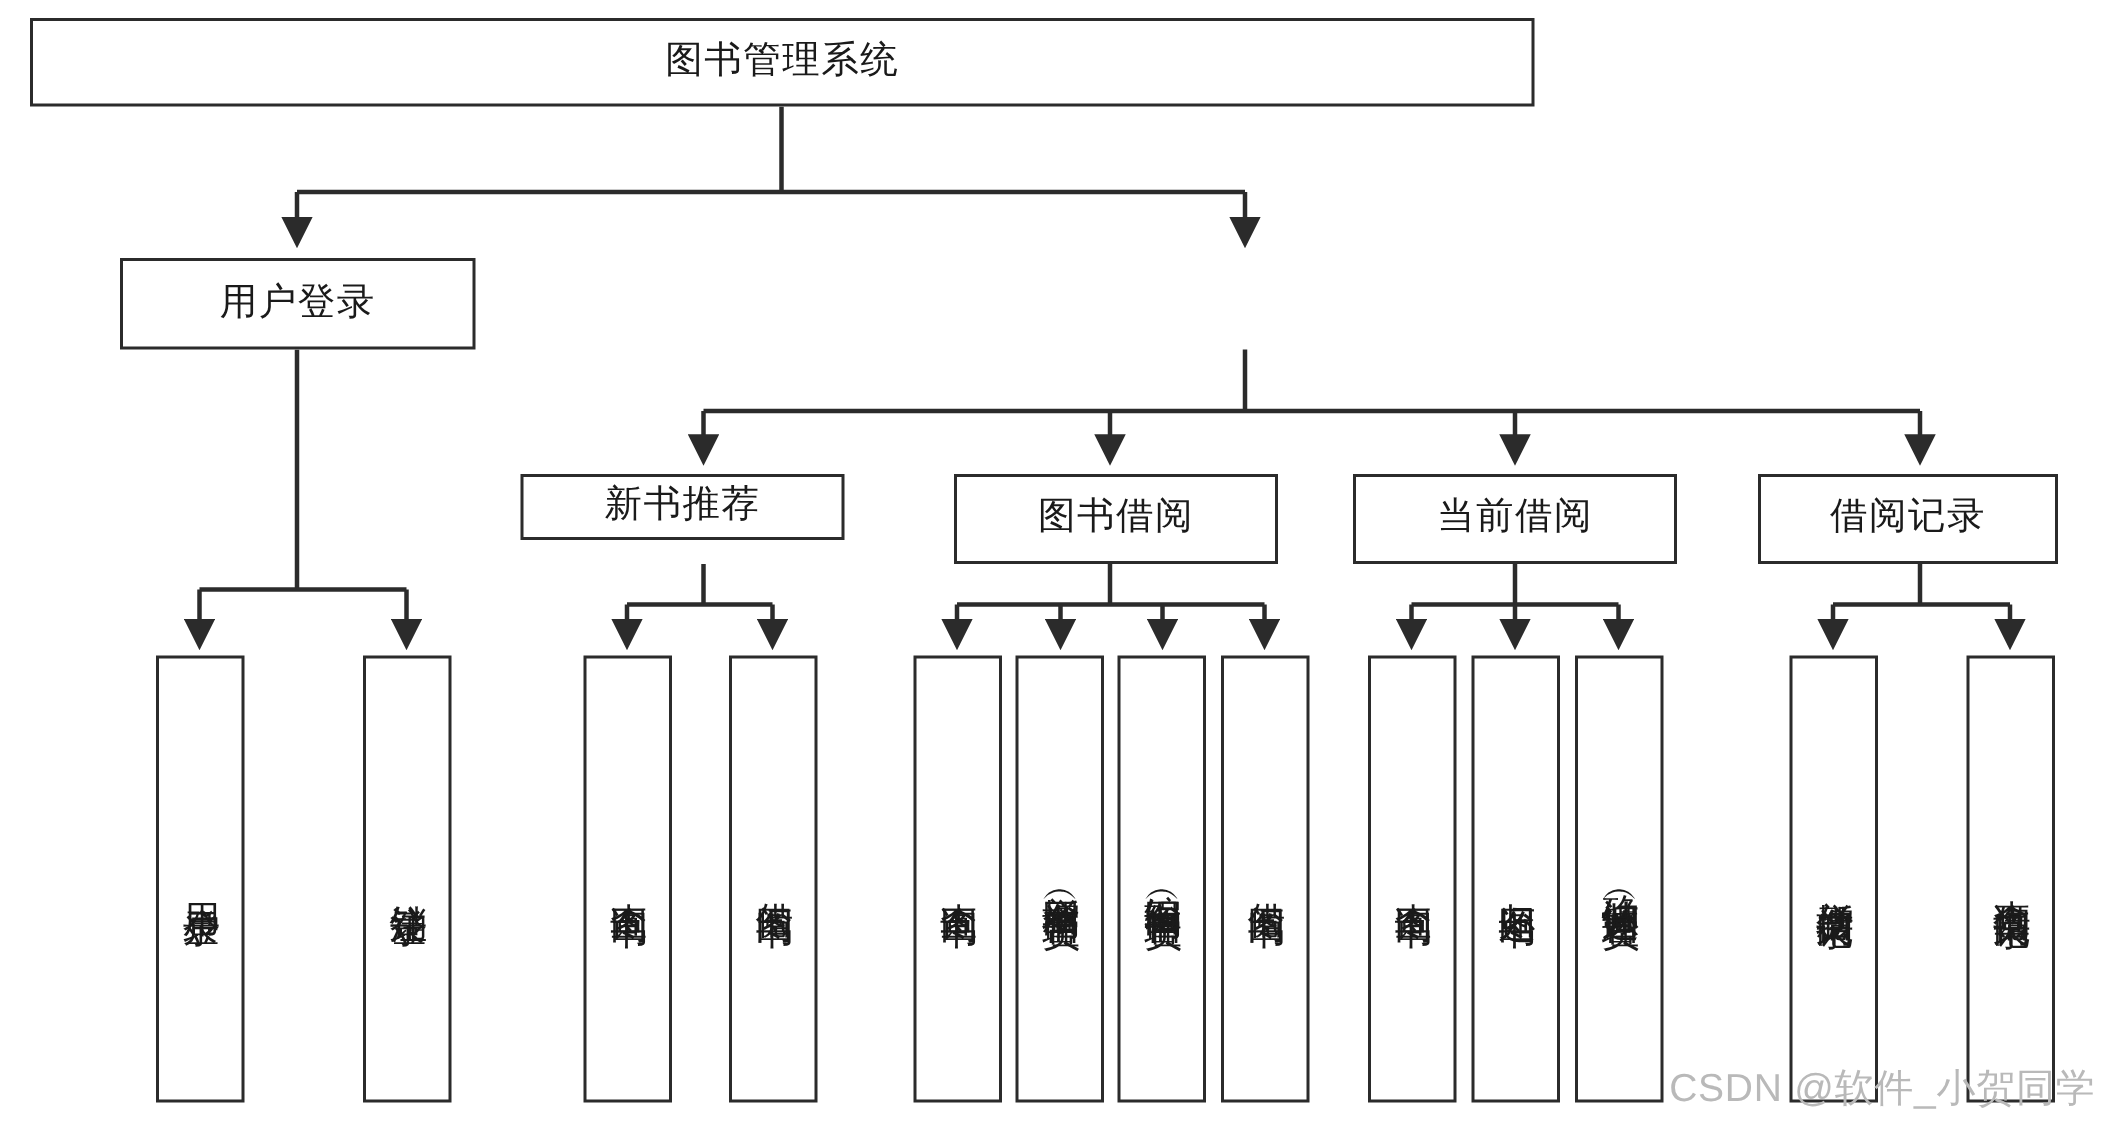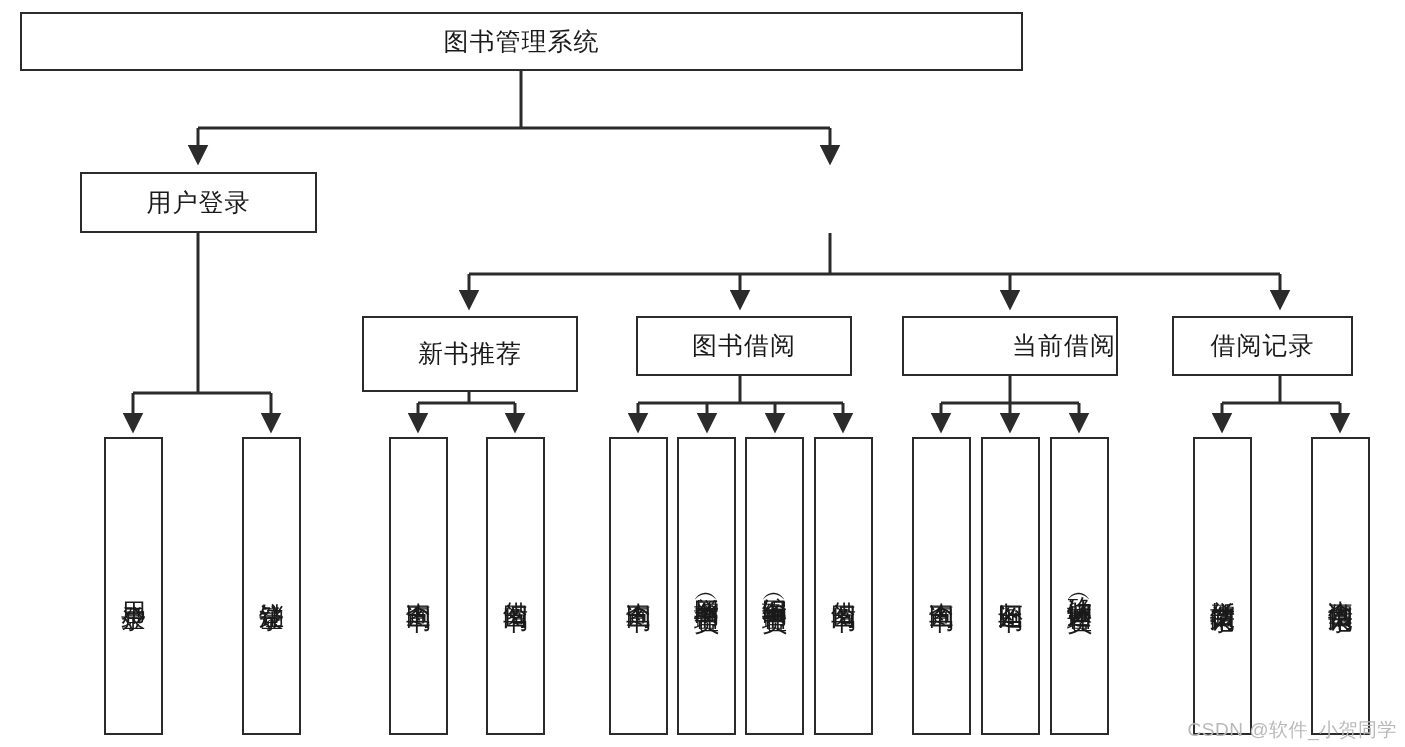--- a/index.html
+++ b/index.html
@@ -32,20 +32,21 @@
     display: flex;
     align-items: center;
     justify-content: center;
     color: #1a1a1a;
     z-index: 2;
   }
   .node.horiz {
     font-size: 25px;
     letter-spacing: 1px;
     line-height: 1.1;
+    font-family: Liberation Mono, monospace;
   }
   .node.vert {
     writing-mode: vertical-rl;
     text-orientation: upright;
     font-size: 25px;
     line-height: 1.15;
     letter-spacing: 2px;
     padding-top: 4px;
     padding-bottom: 4px;
   }
@@ -55,21 +56,21 @@
     white-space: nowrap;
     text-align: center;
   }
   .node.horiz .htext {
     white-space: nowrap;
   }
   #watermark {
     position: absolute;
     right: 8px;
     bottom: 4px;
-    font-size: 19px;
+    font-size: 26px;
     color: #b9b9b9;
     letter-spacing: 0.5px;
     z-index: 5;
     white-space: nowrap;
   }
 </style>
 </head>
 <body>
 
 <div id="canvas">
@@ -126,33 +127,33 @@
 
   <div class="node horiz" style="left:20px; top:12px; width:1003px; height:59px;">
     <span class="htext">图书管理系统</span>
   </div>
 
   <div class="node horiz" style="left:80px; top:172px; width:237px; height:61px;">
     <span class="htext">用户登录</span>
   </div>
 
 
-  <div class="node horiz" style="left:362px; top:316px; width:216px; height:76px;">
+  <div class="node horiz" style="left:347px; top:316px; width:216px; height:44px;">
     <span class="htext">新书推荐</span>
   </div>
 
   <div class="node horiz" style="left:636px; top:316px; width:216px; height:60px;">
     <span class="htext">图书借阅</span>
   </div>
 
-  <div class="node horiz" style="left:902px; top:316px; width:216px; height:60px;justify-content:flex-end;">
+  <div class="node horiz" style="left:902px; top:316px; width:216px; height:60px;">
     <span class="htext">当前借阅</span>
   </div>
 
-  <div class="node horiz" style="left:1172px; top:316px; width:181px; height:60px;">
+  <div class="node horiz" style="left:1172px; top:316px; width:200px; height:60px;">
     <span class="htext">借阅记录</span>
   </div>
 
   <div class="node vert" style="left:104px; top:437px; width:59px; height:298px;">
     <span class="vtext">用户登录</span>
   </div>
 
   <div class="node vert" style="left:242px; top:437px; width:59px; height:298px;">
     <span class="vtext">注销登录</span>
   </div>

